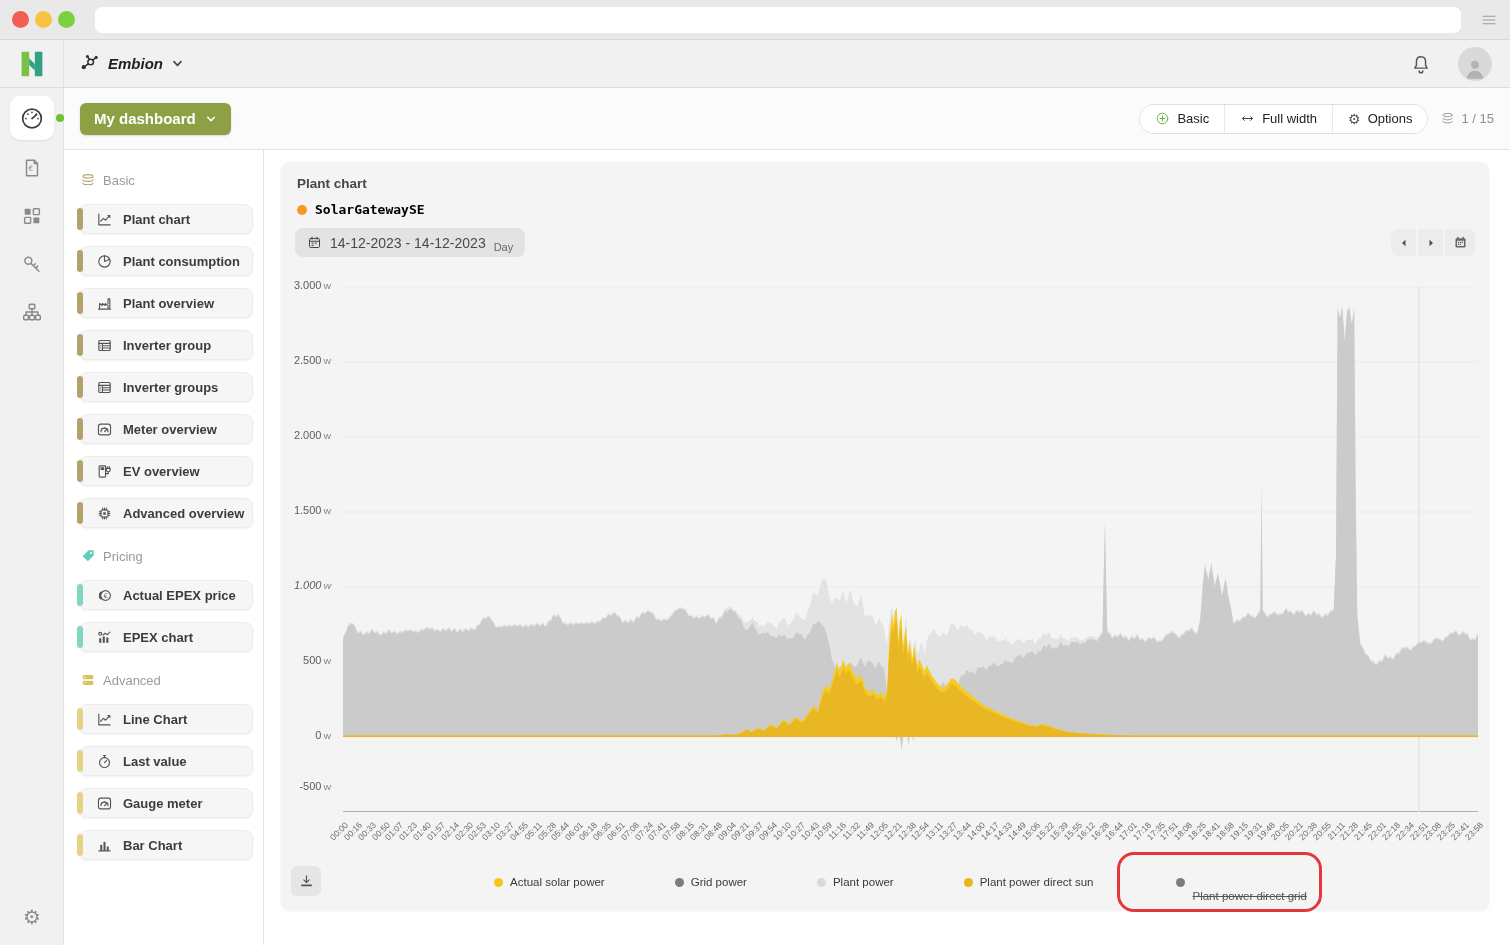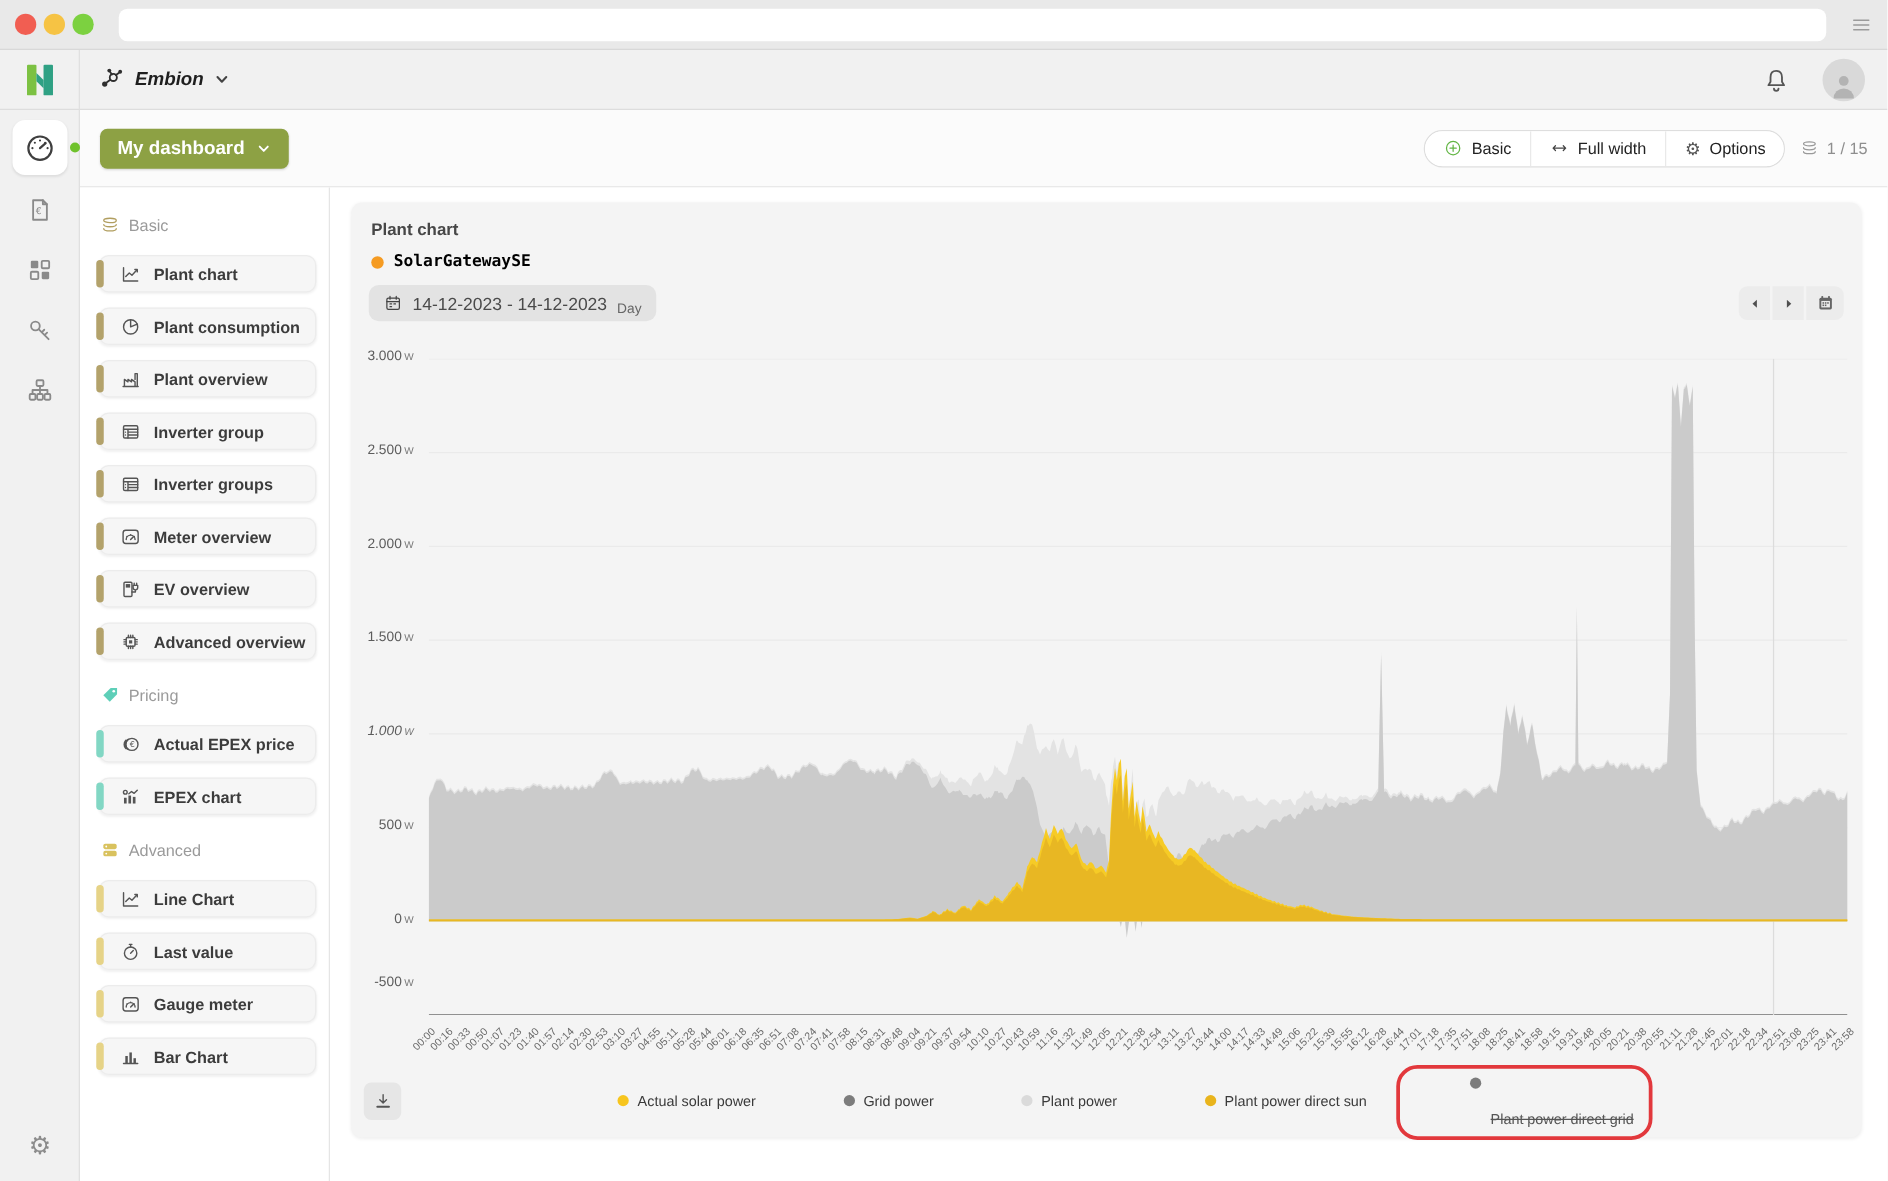--- a/index.html
+++ b/index.html
@@ -86,21 +86,21 @@
 
   .ylabels { position:absolute; left:0; top:0; width:50px; }
   .ylab { position:absolute; right:0; white-space:nowrap; font-size:11px; color:#5c5c5c; }
   .ylab .unit { font-size:8px; color:#777; margin-left:2px; }
   #plot { position:absolute; left:62px; top:125px; cursor:crosshair; }
   .xlabels { position:absolute; left:0; top:650px; width:1208px; height:50px; pointer-events:none; }
   .xlab { position:absolute; top:8px; white-space:nowrap; font-size:8.5px; color:#6a6a6a; transform:translateX(-100%) rotate(-45deg); transform-origin:100% 0; }
   .dl-btn { position:absolute; left:10px; top:704px; width:30px; height:30px; background:#e6e6e6; border-radius:6px; display:flex; align-items:center; justify-content:center; cursor:pointer; }
   .dl-btn .icon { width:17px; height:17px; color:#555; }
   .legend { position:absolute; left:0; right:0; top:700px; height:40px; display:flex; align-items:center; justify-content:center; gap:26px; }
-  .litem { display:flex; align-items:flex-start; gap:7px; cursor:pointer;padding-left:44px; }
+  .litem { display:flex; align-items:center; gap:7px; cursor:pointer;padding-left:44px; }
   .ldot { width:9px; height:9px; border-radius:50%; flex:none; }
   .llabel { font-size:11.5px; color:#3a3a3a; }
   .litem.off .llabel { text-decoration:line-through; color:#555;margin-top:28px; }
   .ring { display:inline-flex; align-items:center; border:3px solid #e2383c; border-radius:17px; padding:7px 12px; margin:-10px -2px; }
 </style>
 </head>
 <body>
 
 <div class="window">
 

